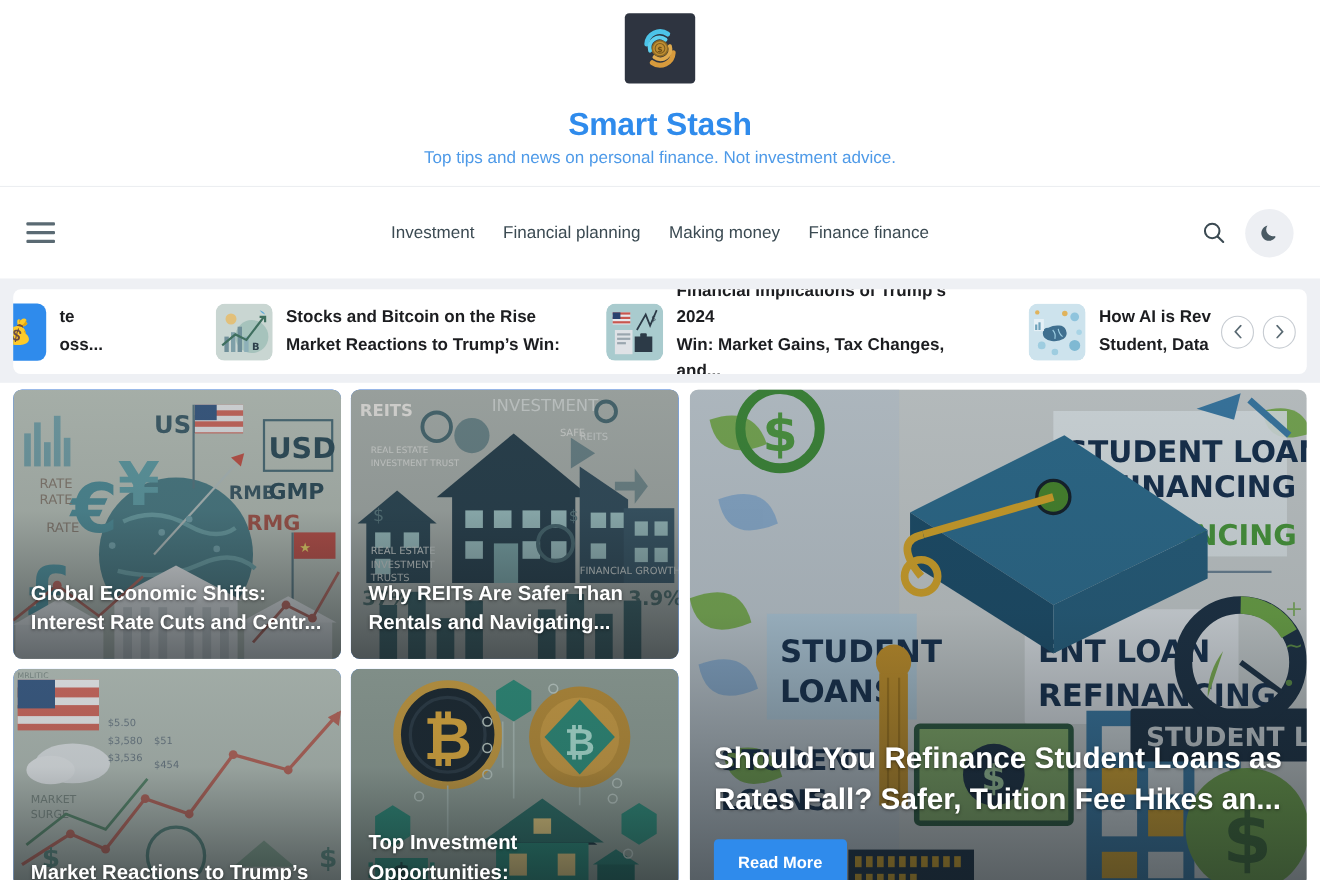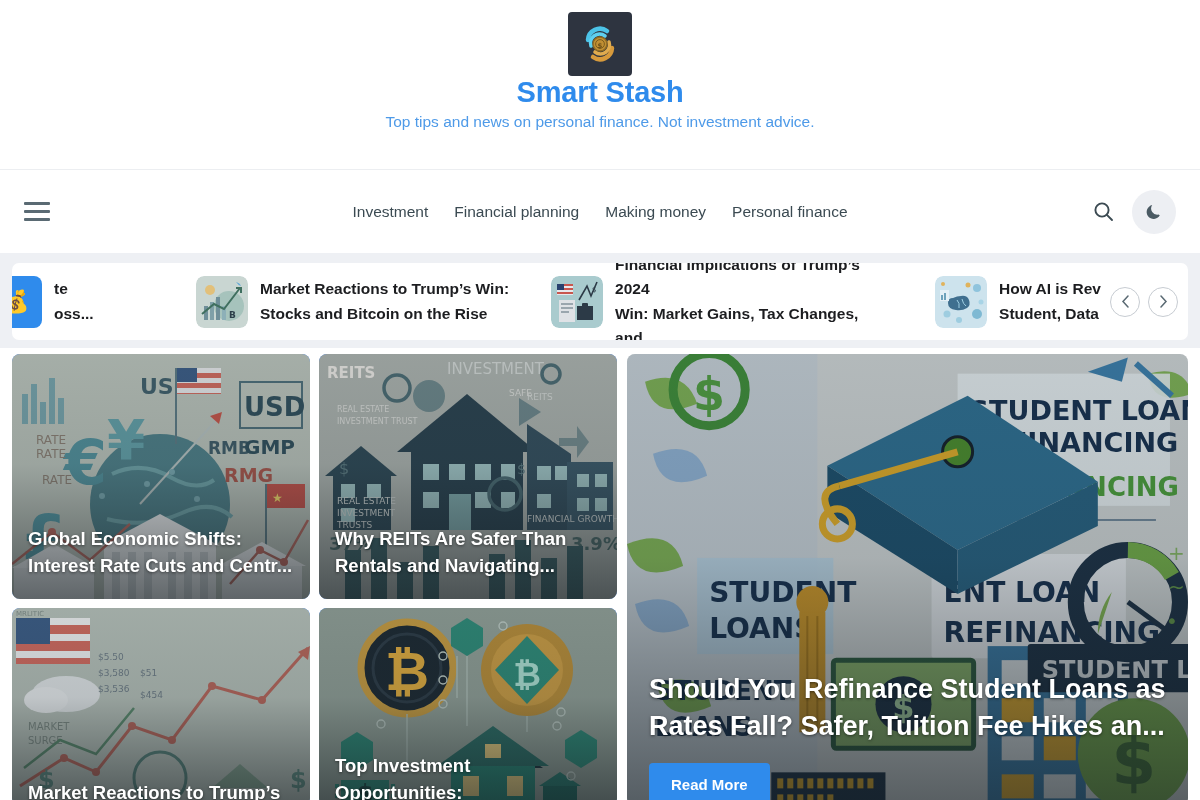--- a/index.html
+++ b/index.html
@@ -24,20 +24,21 @@
   .logo-box {
     width: 64px; height: 64px;
     border-radius: 4px;
     background: #2e3440;
     display: flex; align-items: center; justify-content: center;
     position: relative;
     overflow: hidden;
   }
   .logo-svg { display:block; }
   .site-title {
+    margin-top: 22px;
     font-size: 29px;
     font-weight: bold;
     color: #2f8bec;
     letter-spacing: -0.2px;
   }
   .site-tagline {
     margin-top: 4px;
     font-size: 15.5px;
     color: #4e9ae8;
     font-weight: 400;
@@ -246,21 +247,21 @@
 <div class="navbar">
   <div class="hamburger">
     <span></span>
       <span></span>
       <span></span>
   </div>
   <nav class="nav-links">
     <a href="#">Investment</a>
     <a href="#">Financial planning</a>
     <a href="#">Making money</a>
-    <a href="#">Personal finance</a>
+    <a href="#">Finance finance</a>
   </nav>
   <div class="nav-right">
     <button class="search-btn">
       <svg width="21" height="21" viewBox="0 0 21 21">
         <circle cx="9" cy="9" r="6.6" fill="none" stroke="#3b4a52" stroke-width="1.9"></circle>
         <line x1="13.9" y1="13.9" x2="19" y2="19" stroke="#3b4a52" stroke-width="1.9" stroke-linecap="round"></line>
       </svg>
     </button>
     <button class="theme-toggle">
       <svg width="19" height="19" viewBox="0 0 19 19">
@@ -292,22 +293,22 @@
             <rect x="20" y="21" width="4" height="23" fill="#6f8f99"></rect>
             <rect x="26" y="30" width="4" height="14" fill="#8db0b8"></rect>
             <path d="M6 38 L18 28 L28 33 L44 12" stroke="#3f6f5f" stroke-width="2" fill="none"></path>
             <path d="M40 12 l5 0 l0 5" stroke="#3f6f5f" stroke-width="2" fill="none"></path>
             <circle cx="14" cy="14" r="5" fill="#e2c07a"></circle>
             <text x="33" y="42" font-size="9" fill="#2c3f4a" font-family="DejaVu Sans, sans-serif" font-weight="bold">B</text>
             <path d="M40 6 q4 1 5 4 q-3-1-5-4z" fill="#5fa8d8"></path>
           </svg>
         </div>
         <div class="ticker-title">
+          <div>Stocks and Bitcoin on the Rise</div>
           <div>Market Reactions to Trump’s Win:</div>
-          <div>Stocks and Bitcoin on the Rise</div>
         </div>
       </div>
 
       <div class="ticker-item">
         <div class="ticker-thumb">
           <svg width="52" height="52" viewBox="0 0 52 52">
             <rect width="52" height="52" rx="8" fill="#a9cbce"></rect>
             <rect x="6" y="8" width="16" height="11" fill="#e8e8ec"></rect>
             <rect x="6" y="8" width="16" height="2" fill="#c8574f"></rect>
             <rect x="6" y="12" width="16" height="2" fill="#c8574f"></rect>

